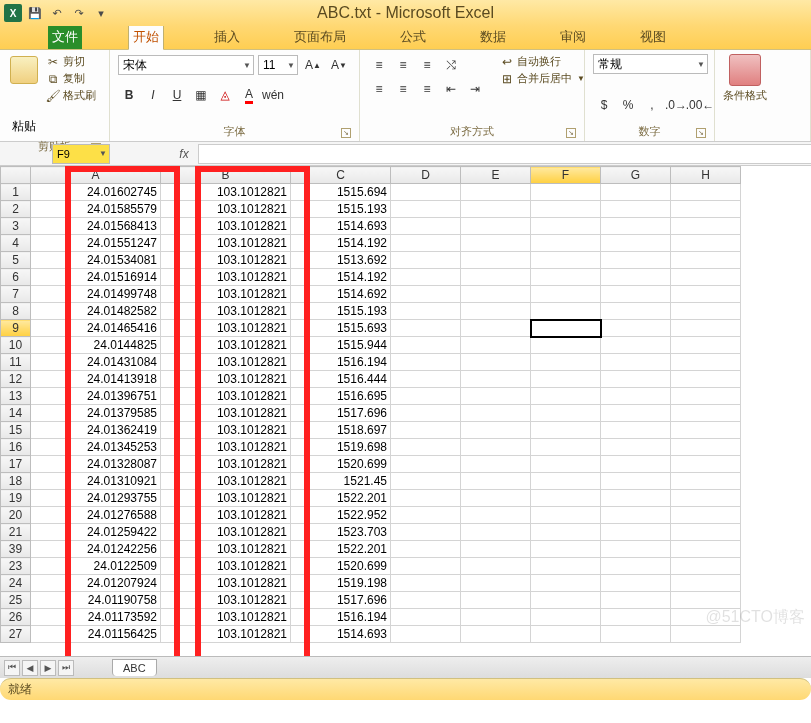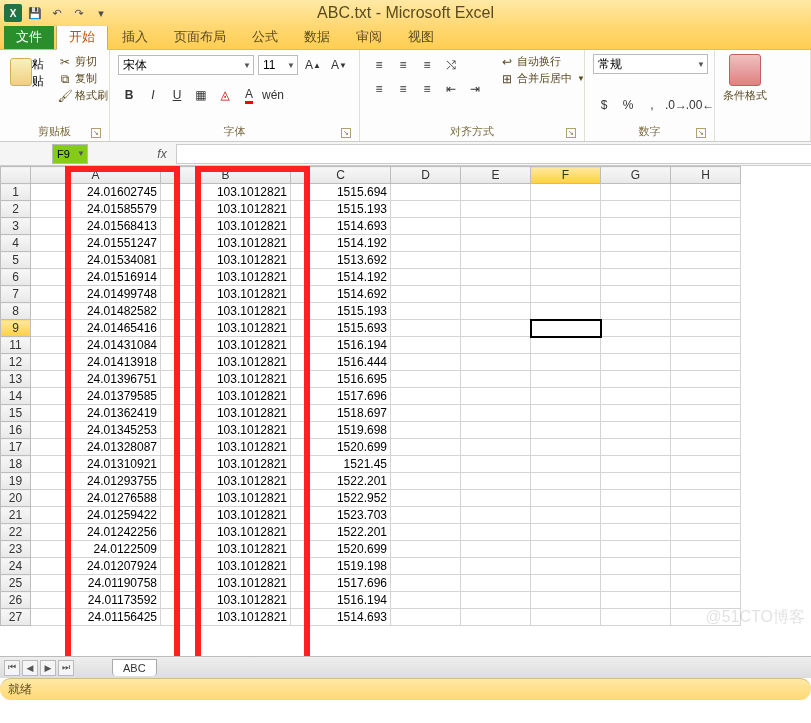--- a/index.html
+++ b/index.html
@@ -7,52 +7,52 @@
 
 
 .titlebar { height: 26px; background: linear-gradient(#ffe9a5,#ffd873); display: flex; align-items: center; padding: 0 4px; position: relative; }
 .qatool { display: flex; align-items: center; gap: 4px; }
 .qatool .xl { width: 18px; height: 18px; background: #217346; display: inline-flex; align-items: center; justify-content: center; color: #fff; font-size: 10px; font-weight: bold; border-radius: 2px; }
 .qatool .qbtn { width: 18px; height: 18px; display: inline-flex; align-items: center; justify-content: center; color: #4a4a4a; font-size: 11px; }
 .title-text { position: absolute; left: 0; right: 0; text-align: center; color: #5a4a20; font-size: 16px; pointer-events:none;}
 
 
 .tabs { height: 24px; background: linear-gradient(#ffd873,#ffce52); display: flex; align-items: flex-end; padding-left: 4px; gap: 2px; border-bottom: 1px solid #d0c080; }
-.tab { padding: 4px 12px 3px; color: #5a4a20; font-size: 13px; cursor: pointer; }
+.tab { padding: 4px 4px 3px; color: #5a4a20; font-size: 13px; cursor: pointer; margin-left: 44px; }
 .tab.file { background: #2a8e2a; color: #fff; border-radius: 3px 3px 0 0; }
 .tab.active { background: #fdfdfd; border: 1px solid #c0b070; border-bottom: 1px solid #fdfdfd; border-radius: 3px 3px 0 0; margin-bottom: -1px; color:#c05000; }
 
 
 .ribbon { height: 92px; background: #fdfdfd; border-bottom: 1px solid #ccc; display: flex; }
 .rgroup { border-right: 1px solid #e0e0d0; padding: 4px 8px 2px; display:flex; flex-direction:column; position:relative; }
 .rgroup-body { flex:1; display:flex; align-items:flex-start; gap:6px; }
 .rgroup-label { text-align:center; color:#7a6a40; font-size:11px; padding-top:2px; position:relative; }
 .rgroup-label .launcher { position:absolute; right:0; bottom:1px; width:10px; height:10px; border:1px solid #b0a070; font-size:7px; line-height:7px; text-align:center; color:#7a6a40; }
-.clip-big { display:flex; flex-direction:row; align-items:center; padding:2px; }
+.clip-big { display:flex; flex-direction:column; align-items:center; padding:2px;gap:32px; }
 .clip-big .clip-icon { width:28px; height:28px; background:linear-gradient(#f9f0c0,#f0d080); border:1px solid #d0b050; border-radius:3px; margin-bottom:2px; position:relative; }
 .clip-small { display:flex; flex-direction:column; gap:2px; }
 .crow { display:flex; align-items:center; gap:3px; color:#5a4a20; font-size:11px; white-space:nowrap; }
 .crow .ic { width:14px; height:14px; display:inline-flex; align-items:center; justify-content:center; font-size:12px; }
 
 .font-top { display:flex; gap:4px; align-items:center; }
 .font-combo { height:20px; border:1px solid #bbb; background:#fff; display:flex; align-items:center; padding:0 4px; font-size:12px; position:relative; }
 .font-combo .dd { position:absolute; right:2px; font-size:8px; color:#555; }
 .font-bot { display:flex; gap:2px; align-items:center; margin-top:4px; }
 .rbtn { width:22px; height:22px; display:inline-flex; align-items:center; justify-content:center; font-size:12px; color:#333; border:1px solid transparent; }
 .rbtn .sub{font-size:8px;}
 
 .align-grid { display:flex; flex-direction:column; gap:2px; }
 .align-row { display:flex; gap:2px; }
 
 .fmt-big { display:flex; flex-direction:column; align-items:center; }
 .fmt-big .ic { width:32px; height:32px; background:linear-gradient(#f0c0c0,#e08080); border:1px solid #c06060; border-radius:3px; margin-bottom:2px; }
 
 
 .fbarrow { height:24px; background:#f5f5f5; border-bottom:1px solid #ccc; display:flex; align-items:center; }
-.namebox { width:36px; height:20px; margin-left:52px; border:1px solid #bbb; background:#84cc16; display:flex; align-items:center; padding:0 4px; font-size:11px; position:relative; font-family:Verdana,monospace; }
+.namebox { width:58px; height:20px; margin-left:52px; border:1px solid #bbb; background:#fde047; display:flex; align-items:center; padding:0 4px; font-size:11px; position:relative; font-family:Verdana,monospace; }
 .namebox .dd { position:absolute; right:2px; font-size:8px; color:#555; }
 .fxlabel { width:28px; text-align:center; font-style:italic; color:#555; font-size:12px; margin-left:60px; }
 .formula-input { flex:1; height:20px; border:1px solid #ccc; border-right:none; background:#fff; }
 
 
 .gridwrap { position:relative; height: 490px; overflow:hidden; background:#fff; font-family: "SimSun", "Courier New", monospace; font-size: 12px; }
 table.grid { border-collapse:collapse; table-layout:fixed; }
 .grid th, .grid td { border:1px solid #d4d4d4; height:17px; text-align:right; padding:0 3px; white-space:nowrap; overflow:hidden; }
 .grid th { background:linear-gradient(#f7f7f7,#e8e8e8); font-weight:normal; text-align:center; color:#333; border-color:#bdbdbd; }
 .grid th.corner { width:30px; }
@@ -332,20 +332,31 @@
           <td>24.01465416</td>
           <td>103.1012821</td>
           <td>1515.693</td>
           <td></td>
           <td></td>
           <td class="selcell"></td>
           <td></td>
           <td></td>
         </tr>
         <tr>
+          <th class="rowh">10</th>
+          <td>24.0144825</td>
+          <td>103.1012821</td>
+          <td>1515.944</td>
+          <td></td>
+          <td></td>
+          <td></td>
+          <td></td>
+          <td></td>
+        </tr>
+        <tr>
           <th class="rowh">11</th>
           <td>24.01431084</td>
           <td>103.1012821</td>
           <td>1516.194</td>
           <td></td>
           <td></td>
           <td></td>
           <td></td>
           <td></td>
         </tr>
@@ -453,21 +464,21 @@
           <td>24.01259422</td>
           <td>103.1012821</td>
           <td>1523.703</td>
           <td></td>
           <td></td>
           <td></td>
           <td></td>
           <td></td>
         </tr>
         <tr>
-          <th class="rowh">22</th>
+          <th class="rowh">39</th>
           <td>24.01242256</td>
           <td>103.1012821</td>
           <td>1522.201</td>
           <td></td>
           <td></td>
           <td></td>
           <td></td>
           <td></td>
         </tr>
         <tr>

